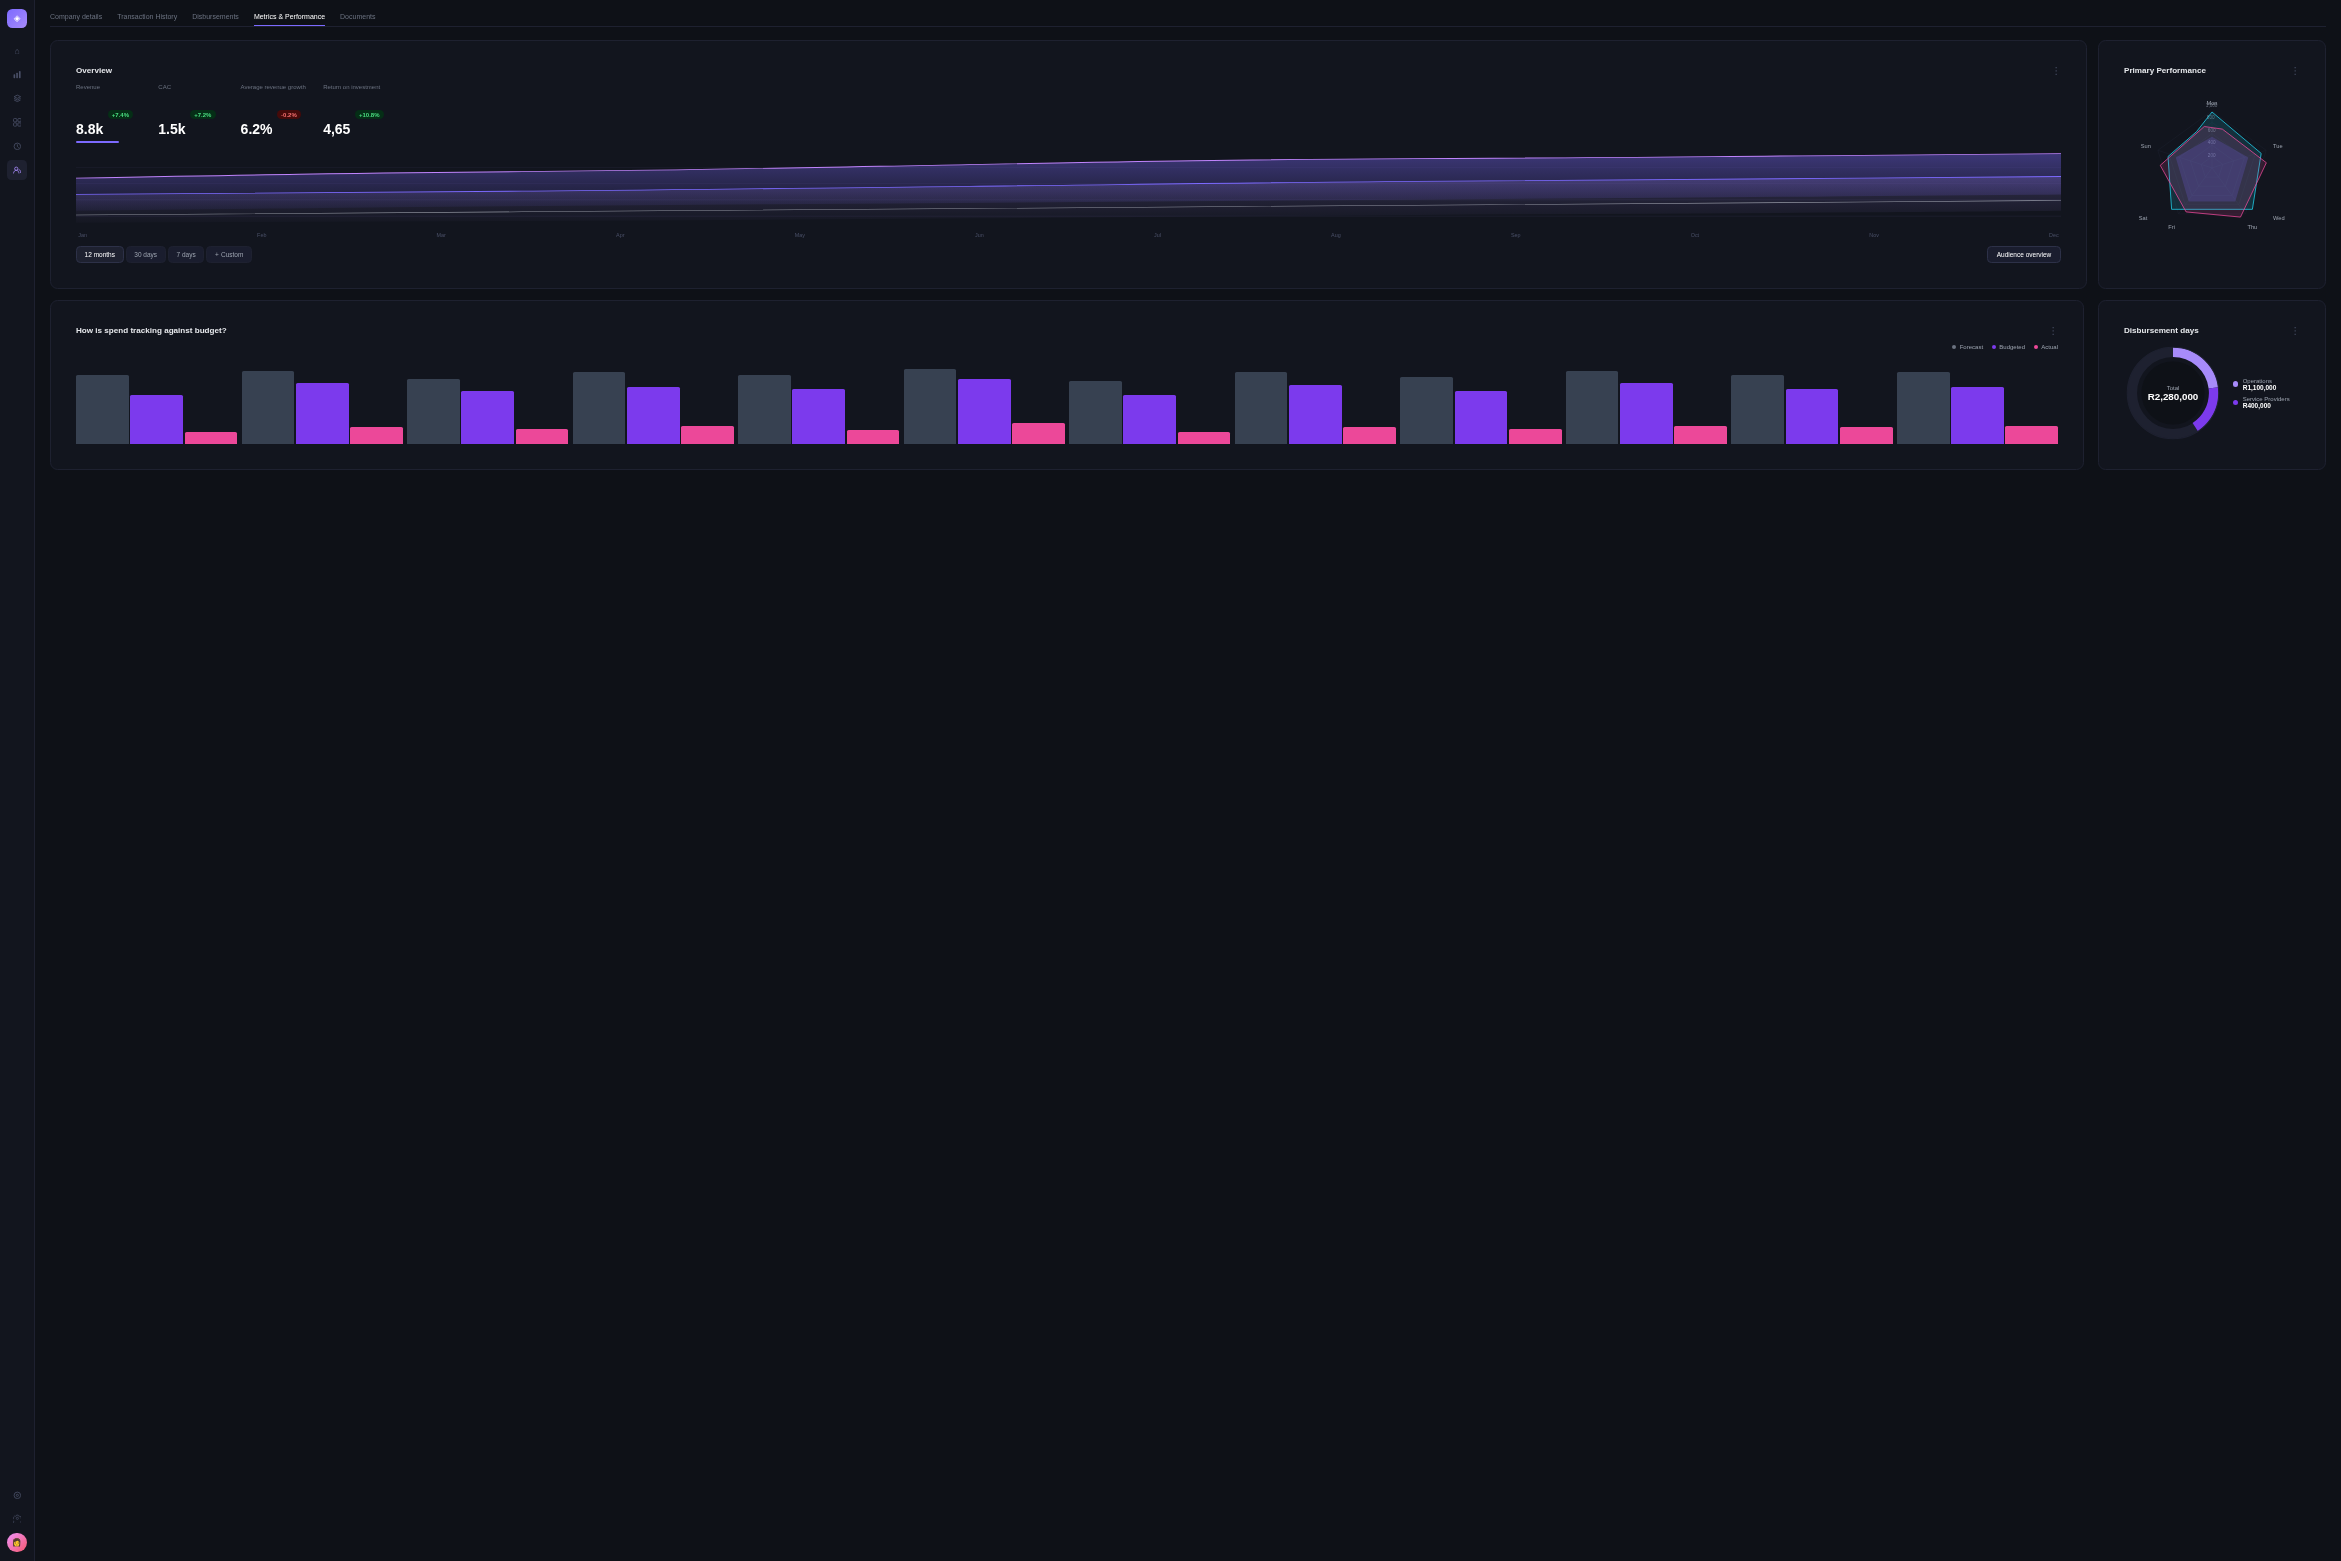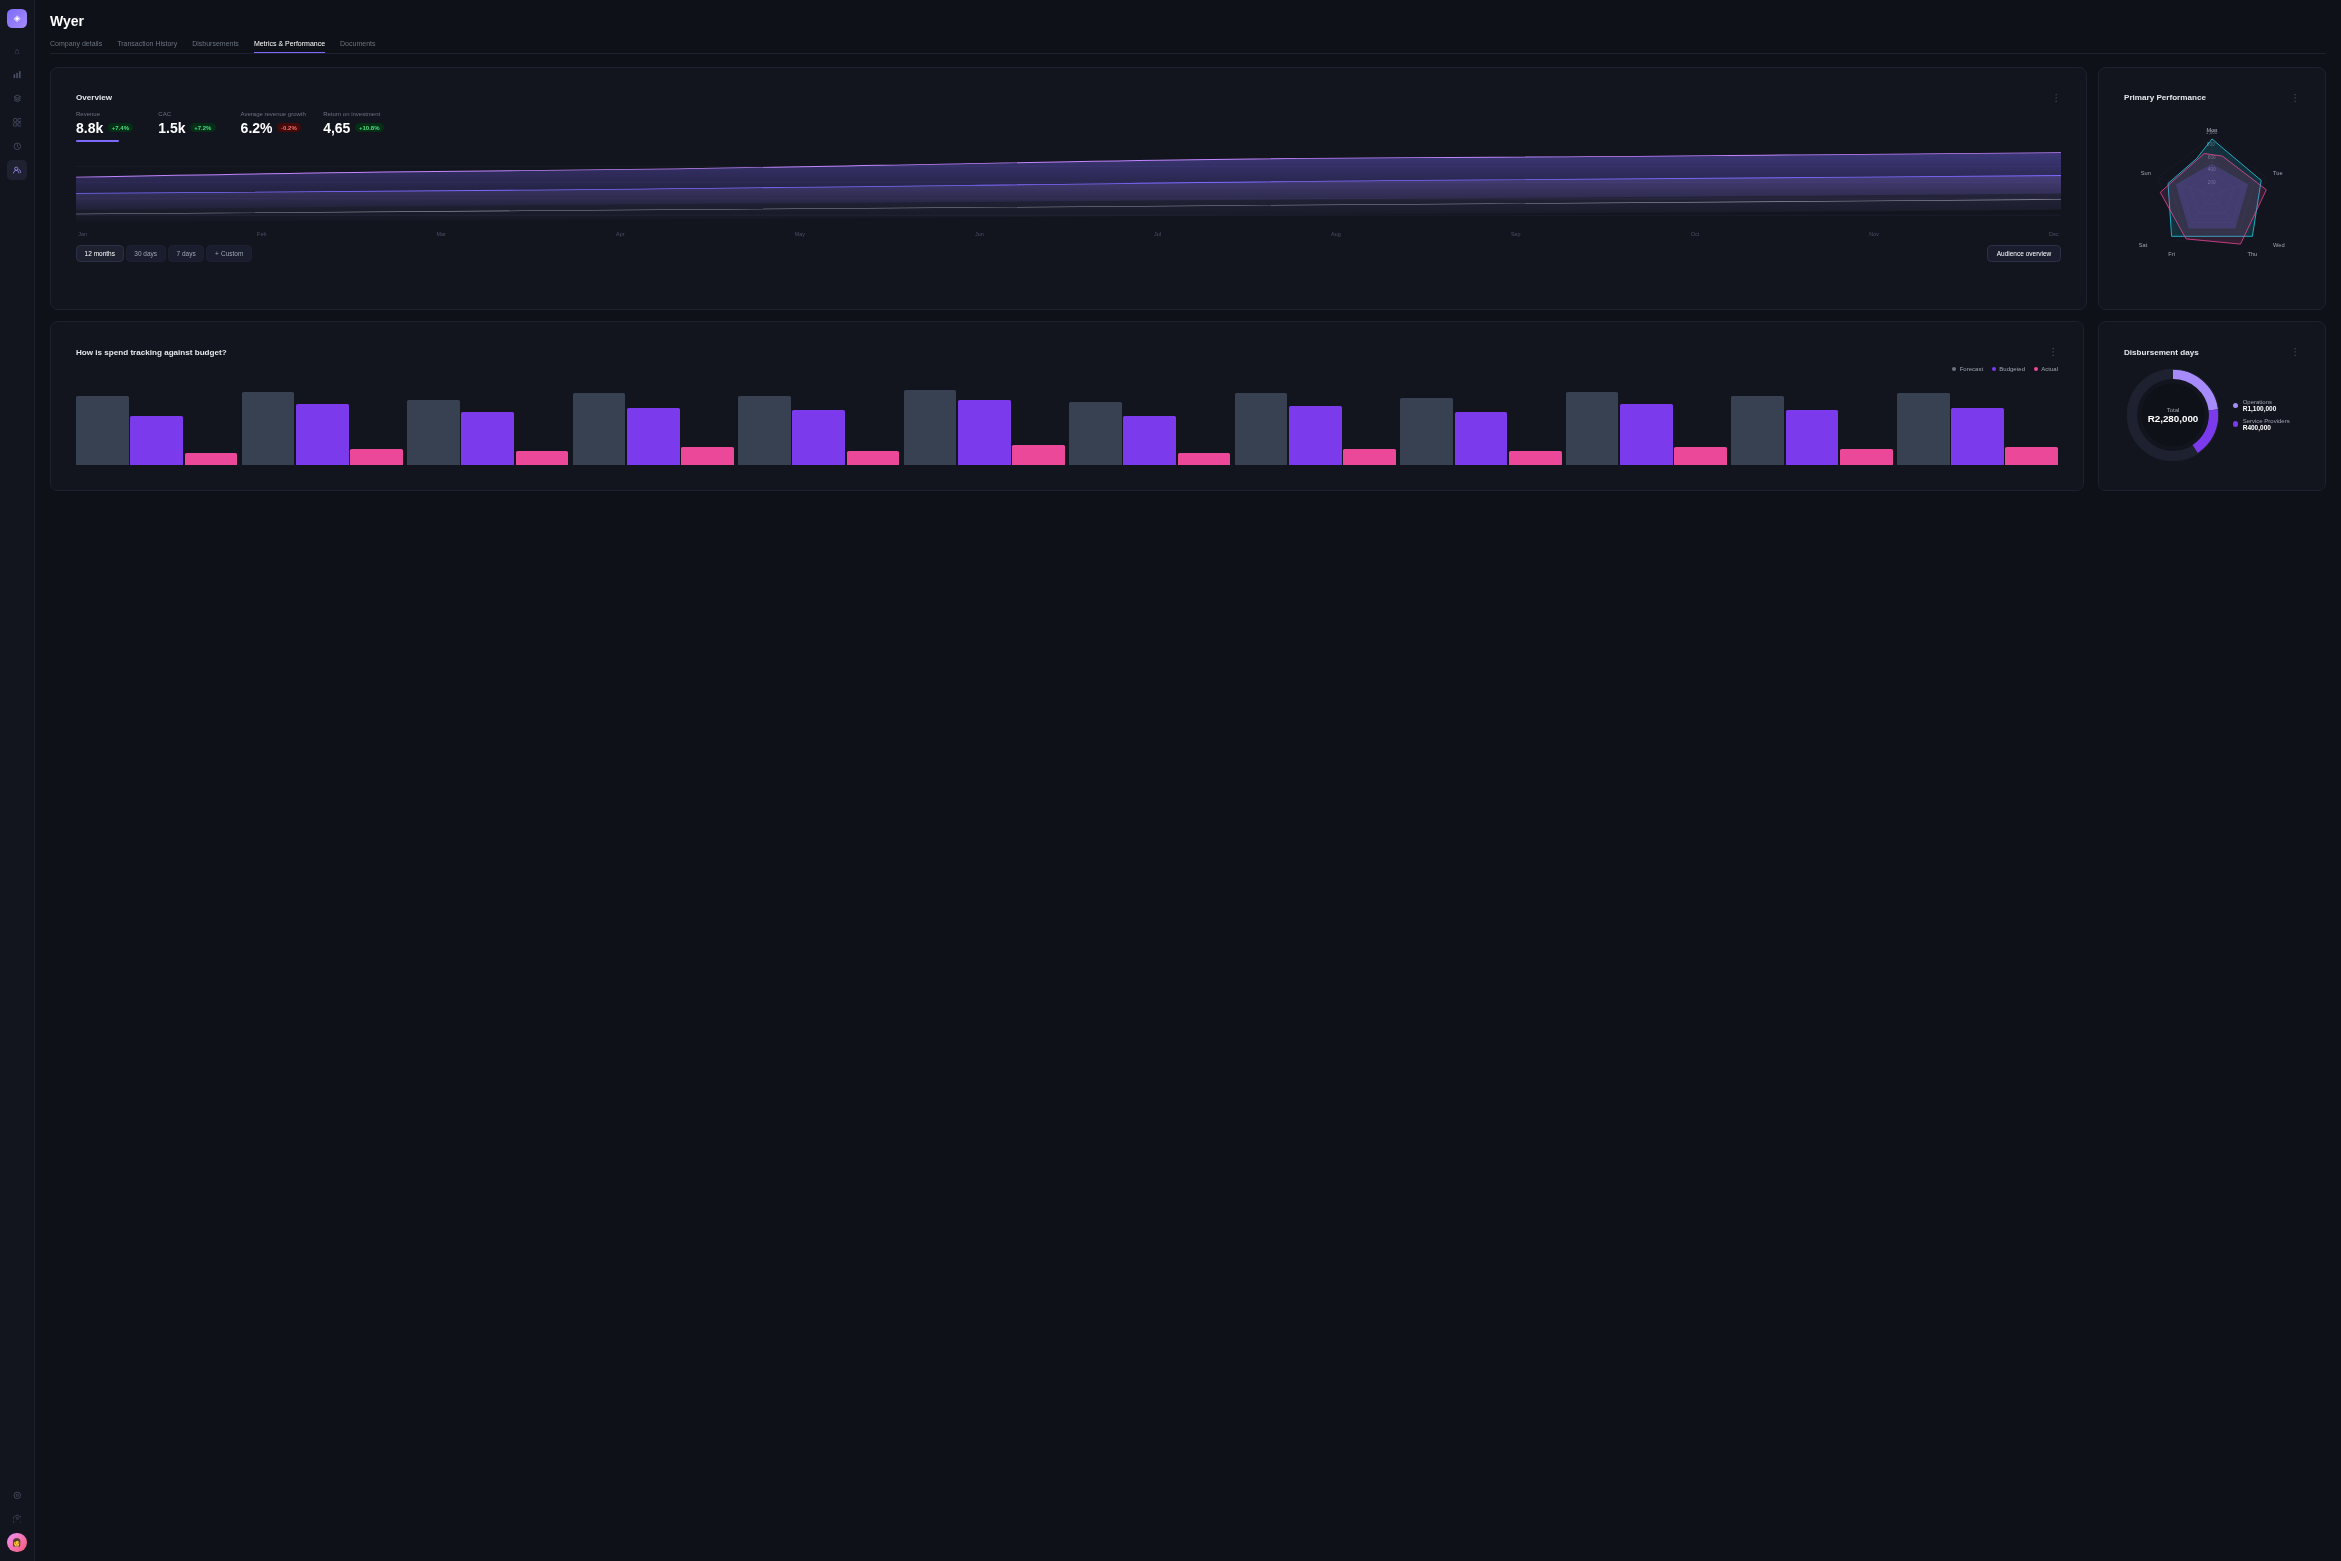--- a/index.html
+++ b/index.html
@@ -142,20 +142,21 @@
     }
     .metric-value-row {
       display: flex;
       align-items: center;
       gap: 4.3px;
     }
     .metric-value {
       font-size: 14px;
       font-weight: 700;
       color: #fff;
+      margin-top: 28px;
     }
     .badge {
       padding: 1.6px 4.3px;
       border-radius: 11px;
       font-size: 6px;
       font-weight: 600;
       display: flex;
       align-items: center;
       gap: 1.6px;
     }
@@ -399,21 +400,20 @@
       <svg width="8.7" height="8.7" viewBox="0 0 16 16" fill="none">
         <path d="M6.5 2h3l.5 1.5 1.5.8 1.5-.5 2 2-.5 1.5.8 1.5 1.5.5v3l-1.5.5-.8 1.5.5 1.5-2 2-1.5-.5-1.5.8-.5 1.5h-3l-.5-1.5-1.5-.8-1.5.5-2-2 .5-1.5-.8-1.5-1.5-.5v-3l1.5-.5.8-1.5-.5-1.5 2-2 1.5.5 1.5-.8z" stroke="#4a5068" stroke-width="1.2" fill="none"></path>
         <circle cx="8" cy="8" r="2" stroke="#4a5068" stroke-width="1.2"></circle>
       </svg>
     </div>
     <div class="avatar">👩</div>
   </div>
 </div>
 
 <div class="main">
-  <div class="page-title">Wyer</div>
 
   <div class="tabs">
     <div class="tab">Company details</div>
     <div class="tab">Transaction History</div>
     <div class="tab">Disbursements</div>
     <div class="tab active">Metrics &amp; Performance</div>
     <div class="tab">Documents</div>
   </div>
 
   <div class="row">

